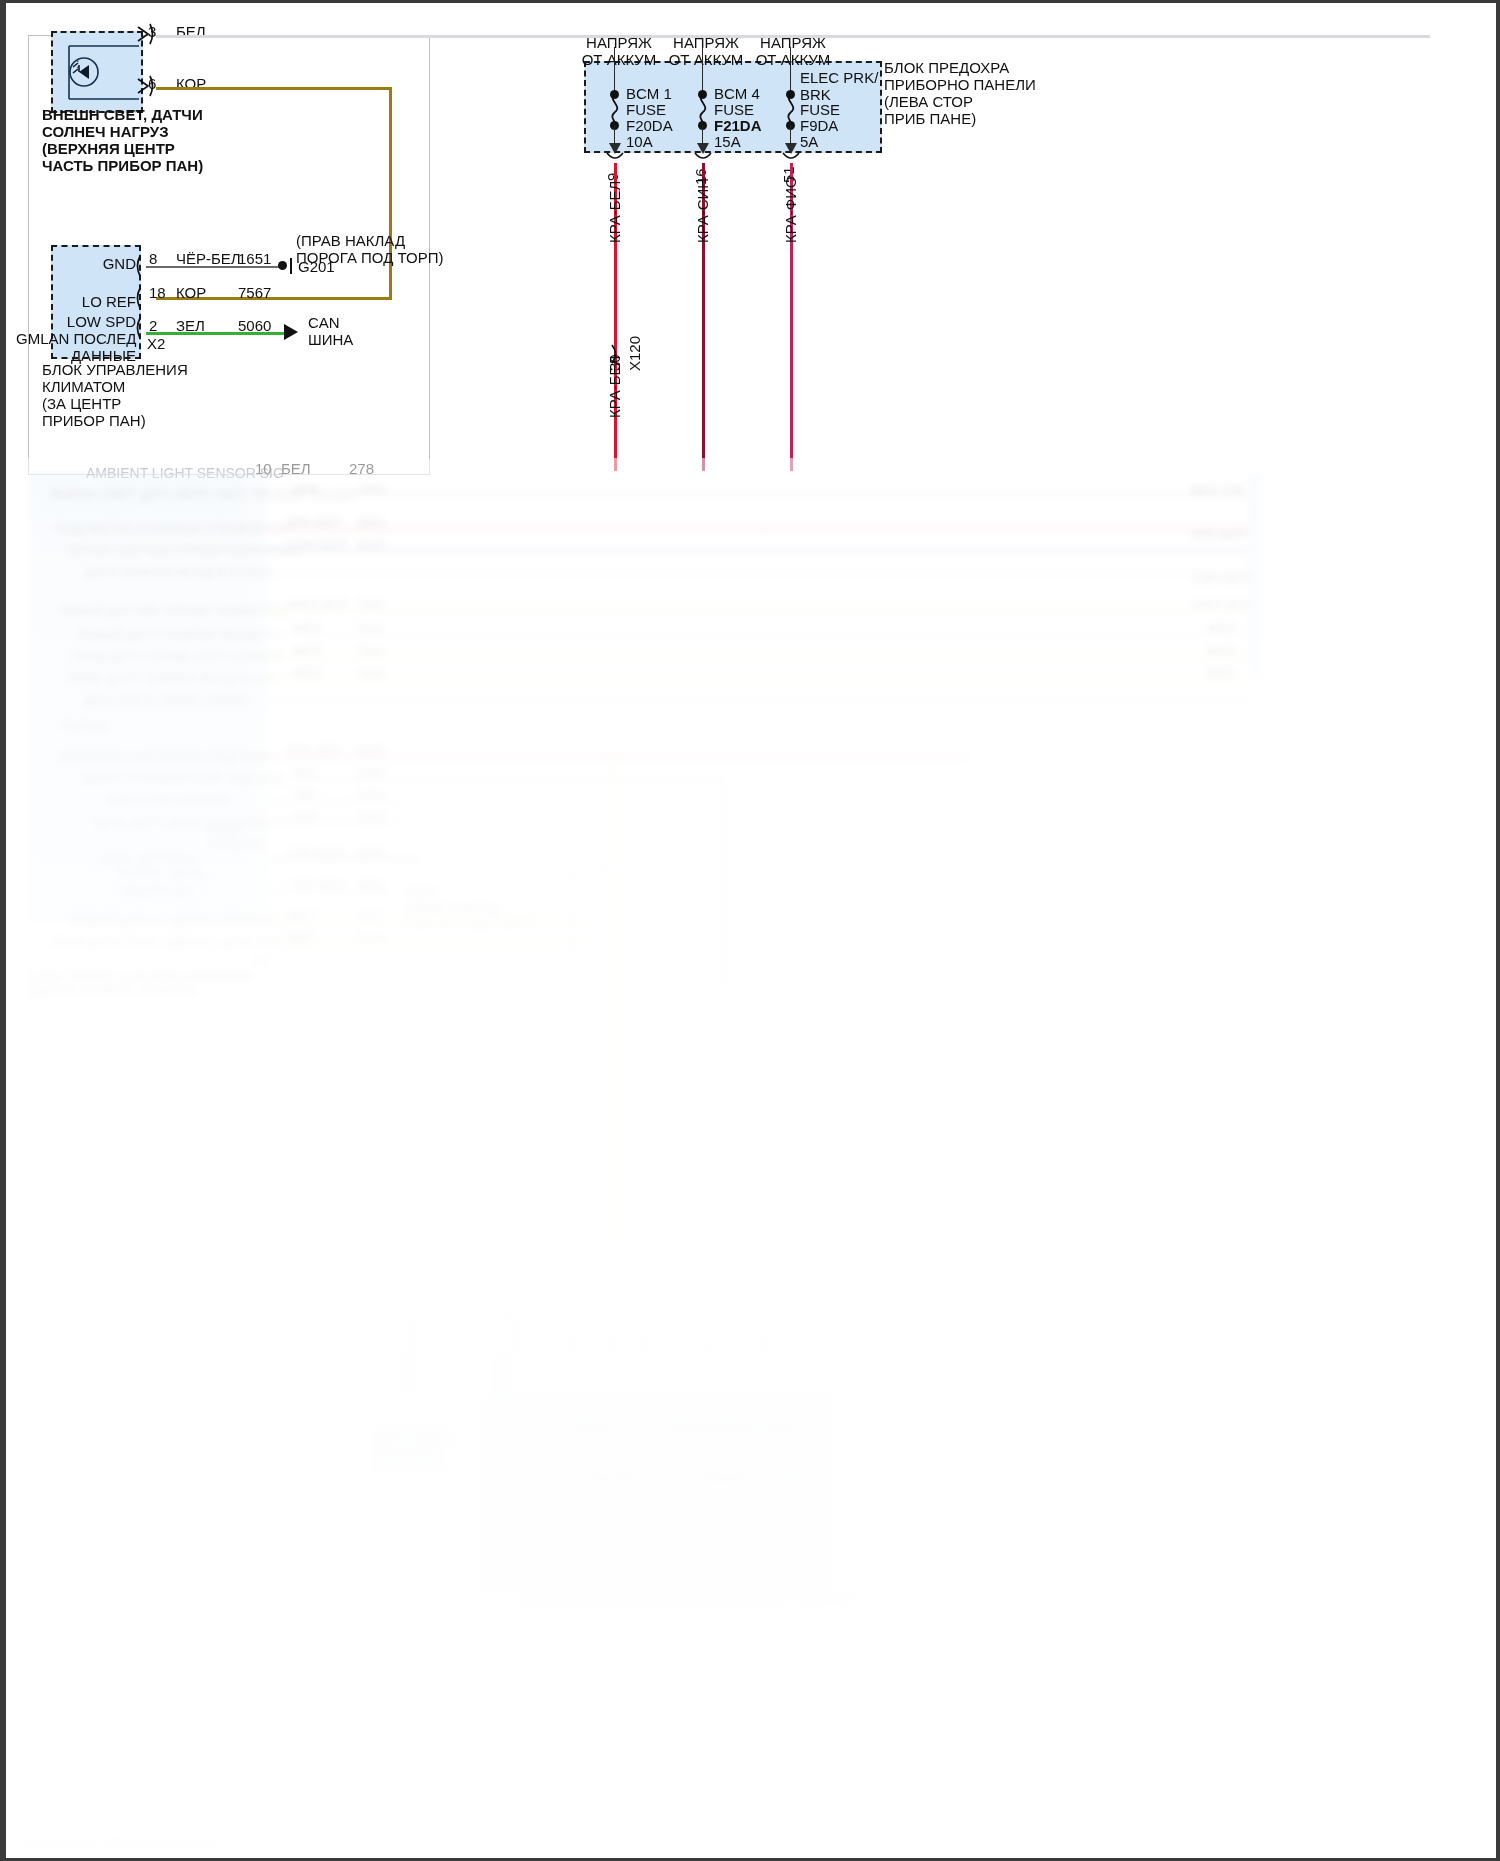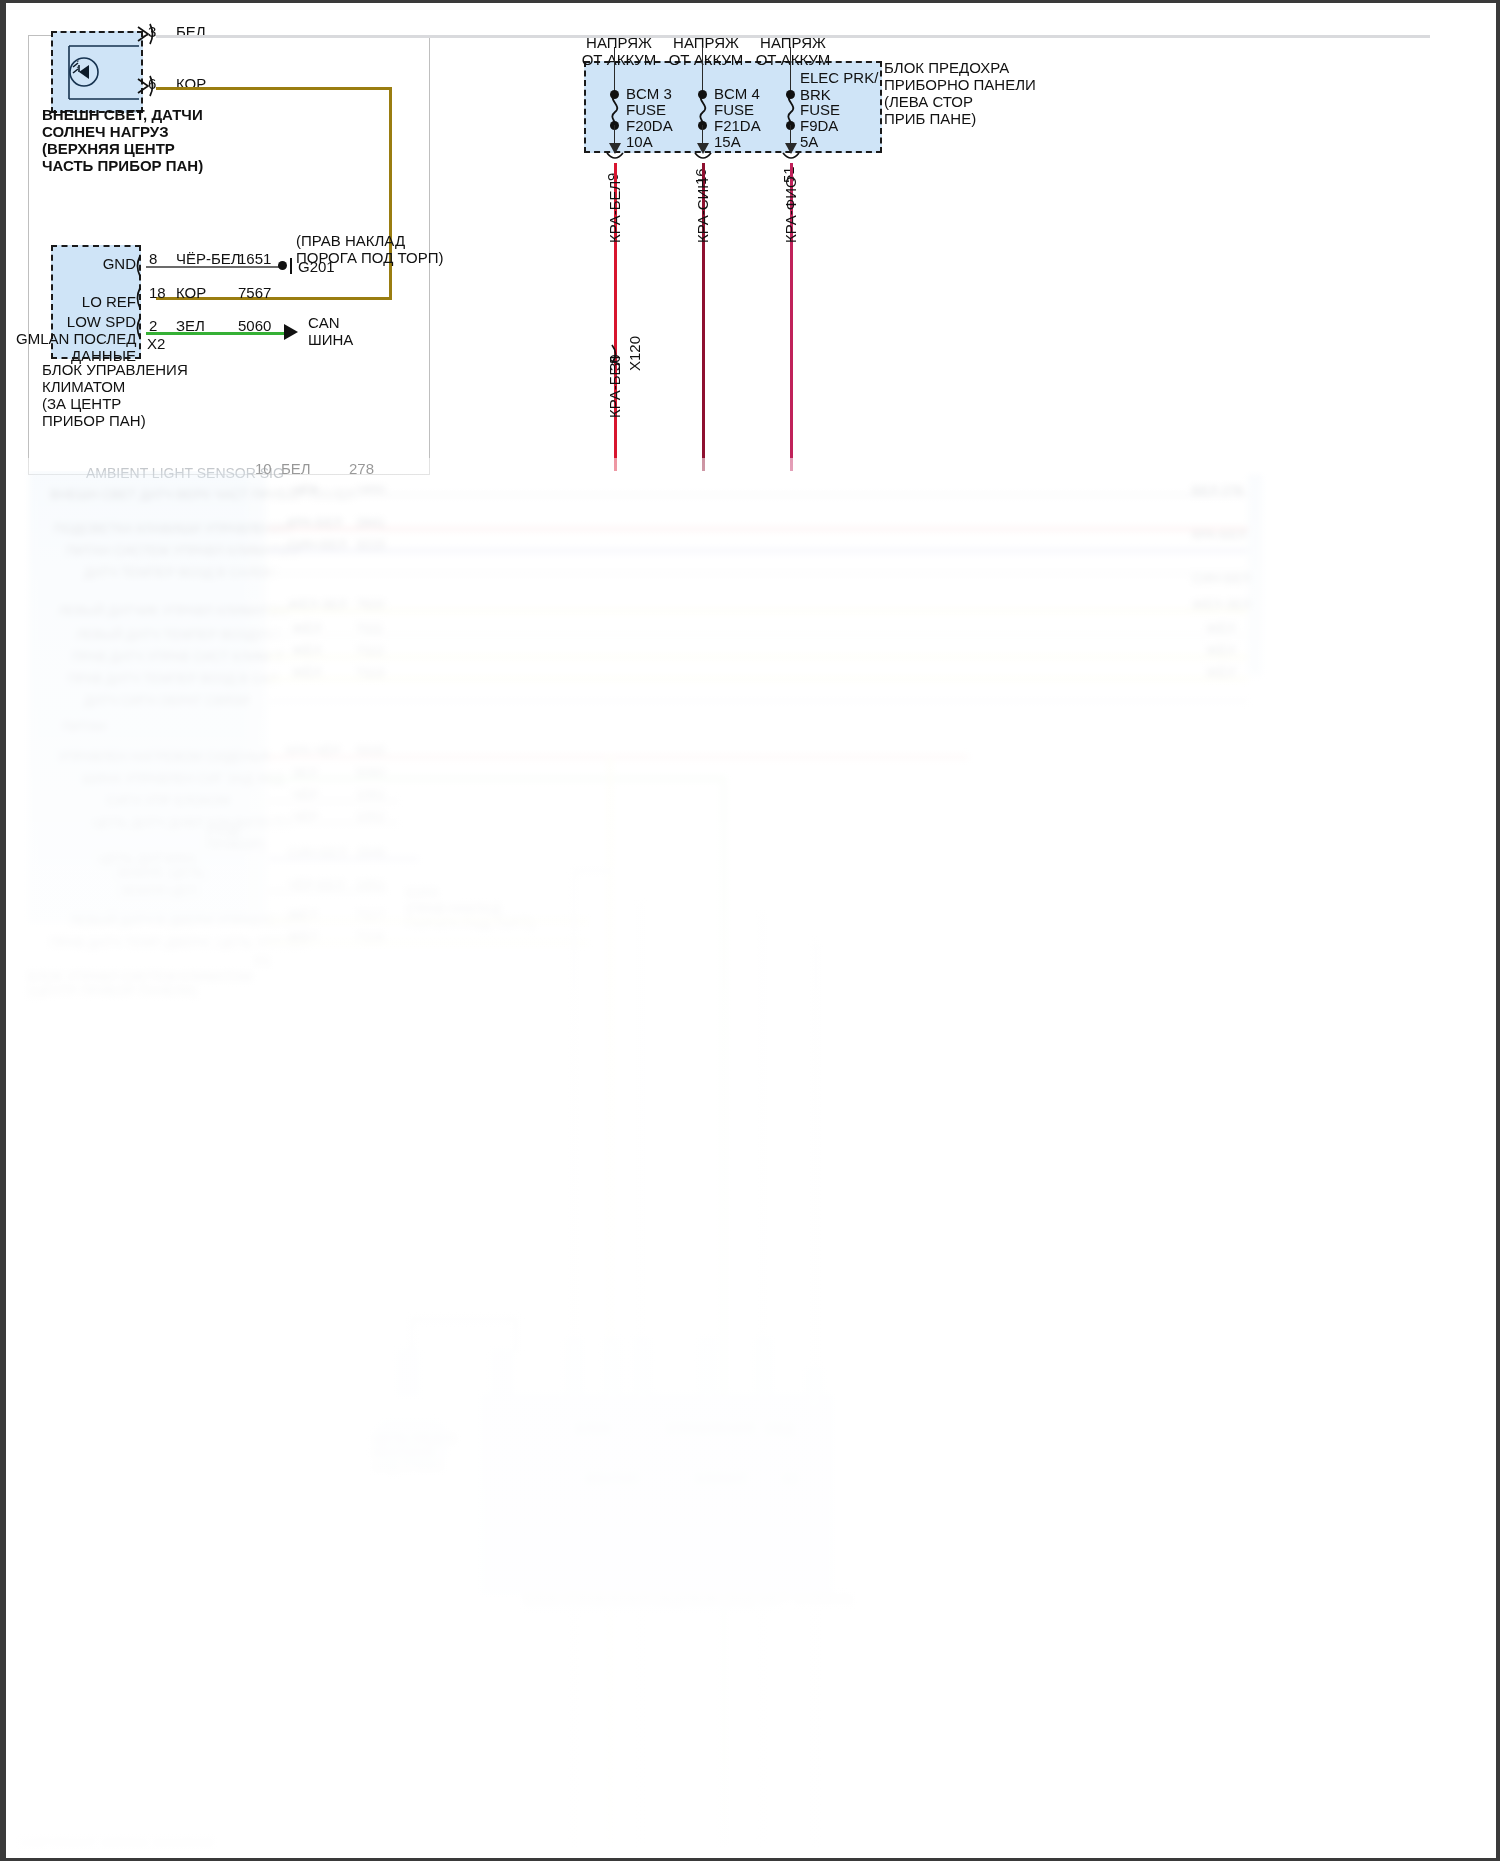--- a/index.html
+++ b/index.html
@@ -163,21 +163,21 @@
   <div class="wire v w-thin" style="left:608px;top:44px;height:48px;"></div>
   <div class="dot" style="left:604px;top:87px;"></div>
   <div class="wire" style="left:598px;top:90px;width:22px;height:32px;">
     <svg width="22" height="32" viewBox="0 0 22 32">
       <path d="M11 1 C3 7, 19 13, 11 19 C5 24, 11 27, 11 31" fill="none" stroke="#111" stroke-width="1.8"></path>
     </svg>
   </div>
   <div class="dot" style="left:604px;top:118px;"></div>
   <div class="wire v w-thin" style="left:608px;top:122px;height:24px;"></div>
   <div class="arrowdown" style="left:603px;top:140px;"></div>
-  <div class="lbl" style="left:620px;top:82px;">BCM 3</div>
+  <div class="lbl" style="left:620px;top:82px;">BCM 1</div>
   <div class="lbl" style="left:620px;top:98px;">FUSE</div>
   <div class="lbl" style="left:620px;top:114px;">F20DA</div>
   <div class="lbl" style="left:620px;top:130px;">10A</div>
   <div class="conn" style="left:599px;top:148px;">
     <svg width="20" height="14" viewBox="0 0 20 14">
       <path d="M2 2 Q10 12 18 2" fill="none" stroke="#111" stroke-width="1.7"></path>
     </svg>
   </div>
   <div class="vlbl" style="left:598px;top:178px;">9</div>
   <div class="wire v w-red" style="left:608px;top:160px;height:308px;"></div>
@@ -198,21 +198,21 @@
   <div class="wire" style="left:686px;top:90px;width:22px;height:32px;">
     <svg width="22" height="32" viewBox="0 0 22 32">
       <path d="M11 1 C3 7, 19 13, 11 19 C5 24, 11 27, 11 31" fill="none" stroke="#111" stroke-width="1.8"></path>
     </svg>
   </div>
   <div class="dot" style="left:692px;top:118px;"></div>
   <div class="wire v w-thin" style="left:696px;top:122px;height:24px;"></div>
   <div class="arrowdown" style="left:691px;top:140px;"></div>
   <div class="lbl" style="left:708px;top:82px;">BCM 4</div>
   <div class="lbl" style="left:708px;top:98px;">FUSE</div>
-  <div class="lbl" style="left:708px;top:114px;">F21DA</div>
+  <div class="lbl" style="left:708px;top:114px;font-weight:bold;">F21DA</div>
   <div class="lbl" style="left:708px;top:130px;">15A</div>
   <div class="conn" style="left:687px;top:148px;">
     <svg width="20" height="14" viewBox="0 0 20 14">
       <path d="M2 2 Q10 12 18 2" fill="none" stroke="#111" stroke-width="1.7"></path>
     </svg>
   </div>
   <div class="vlbl" style="left:686px;top:182px;">16</div>
   <div class="wire v w-redb" style="left:696px;top:160px;height:308px;"></div>
   <div class="vlbl" style="left:688px;top:240px;">КРА-СИН</div>
 

